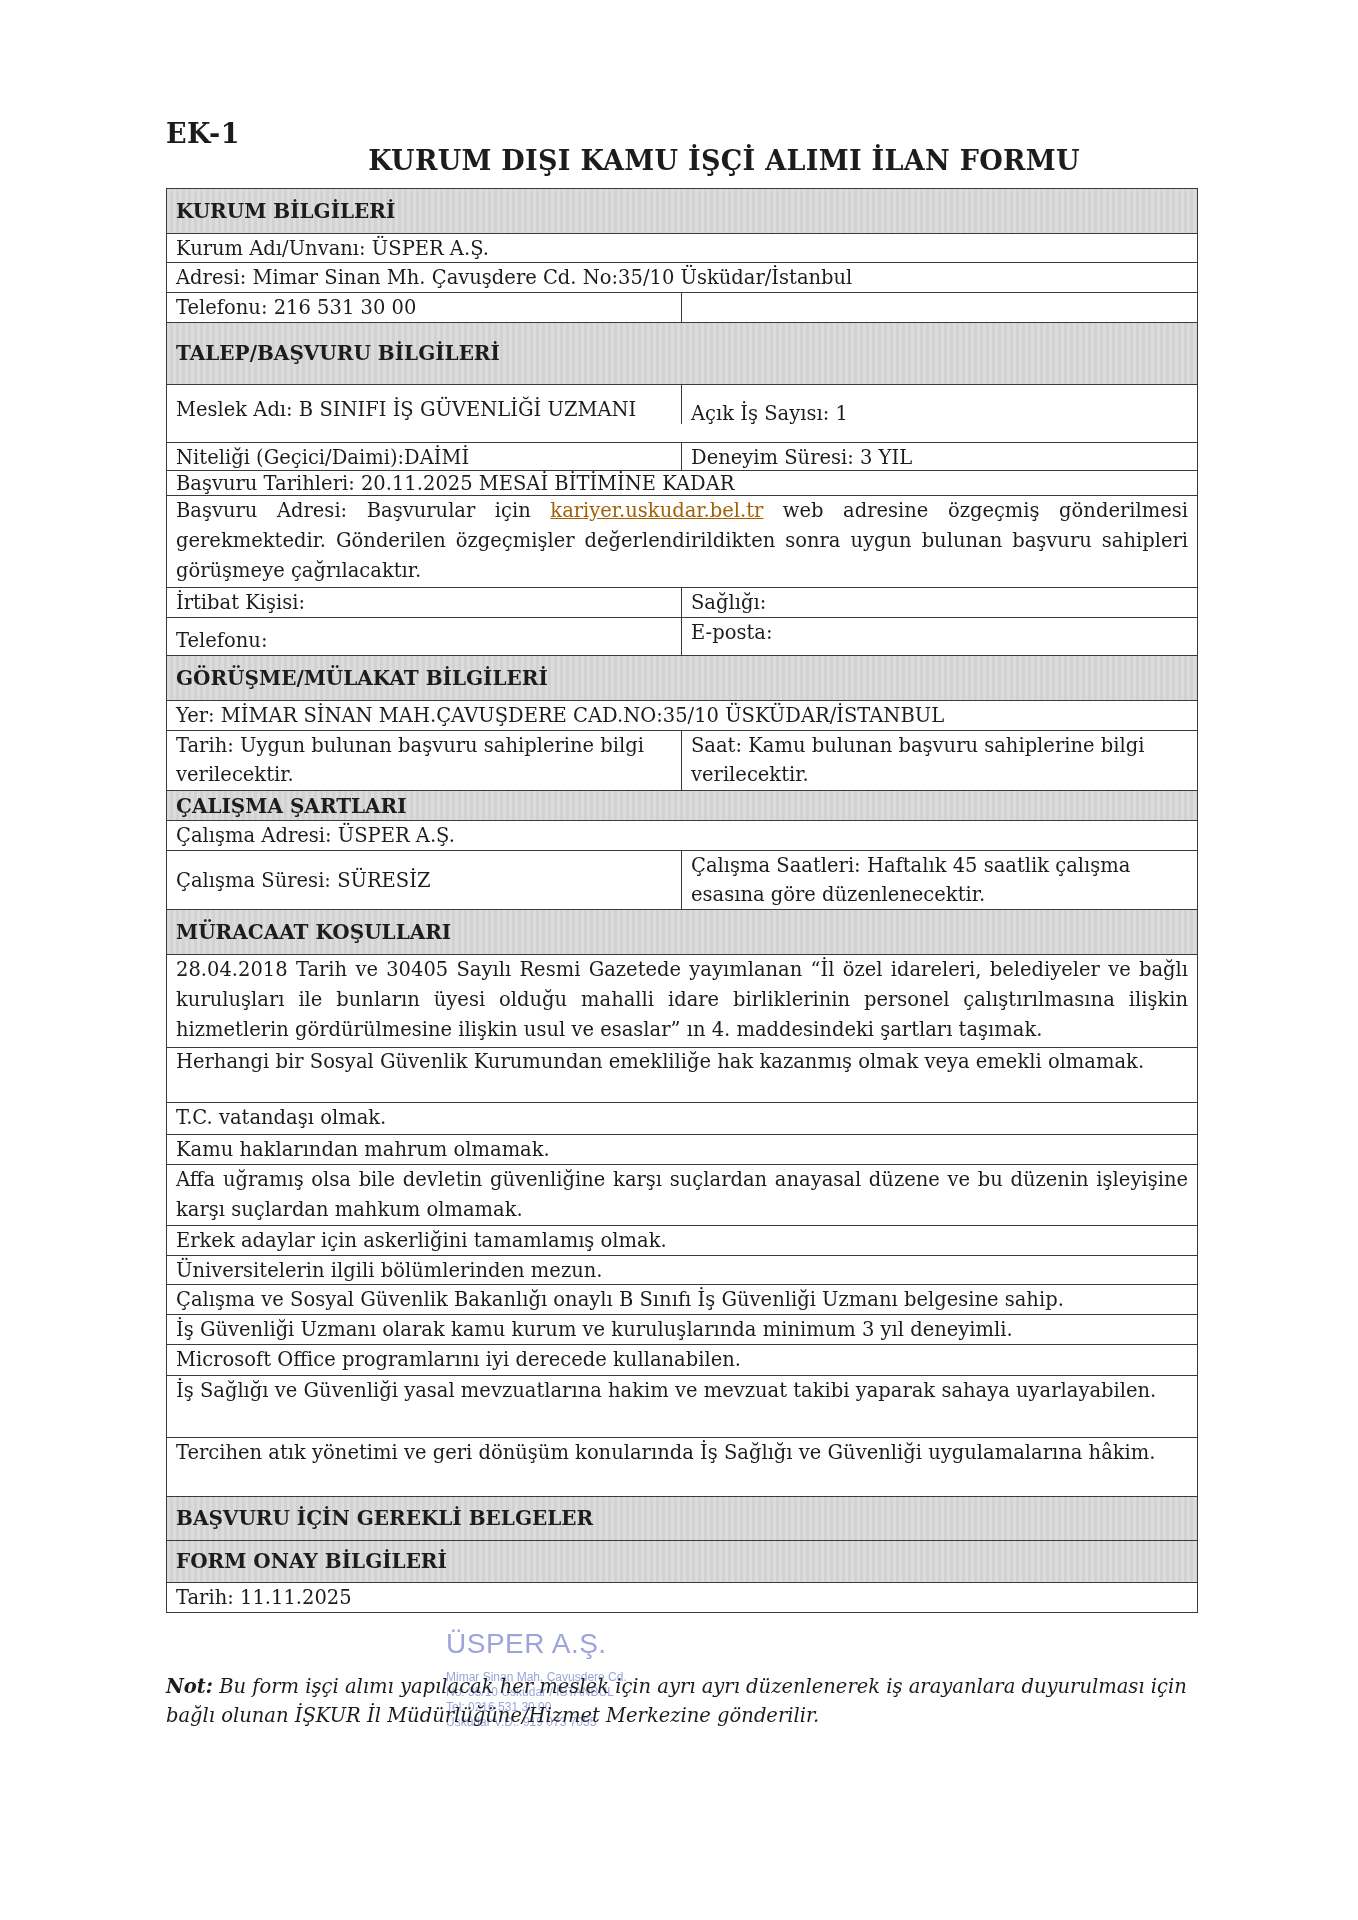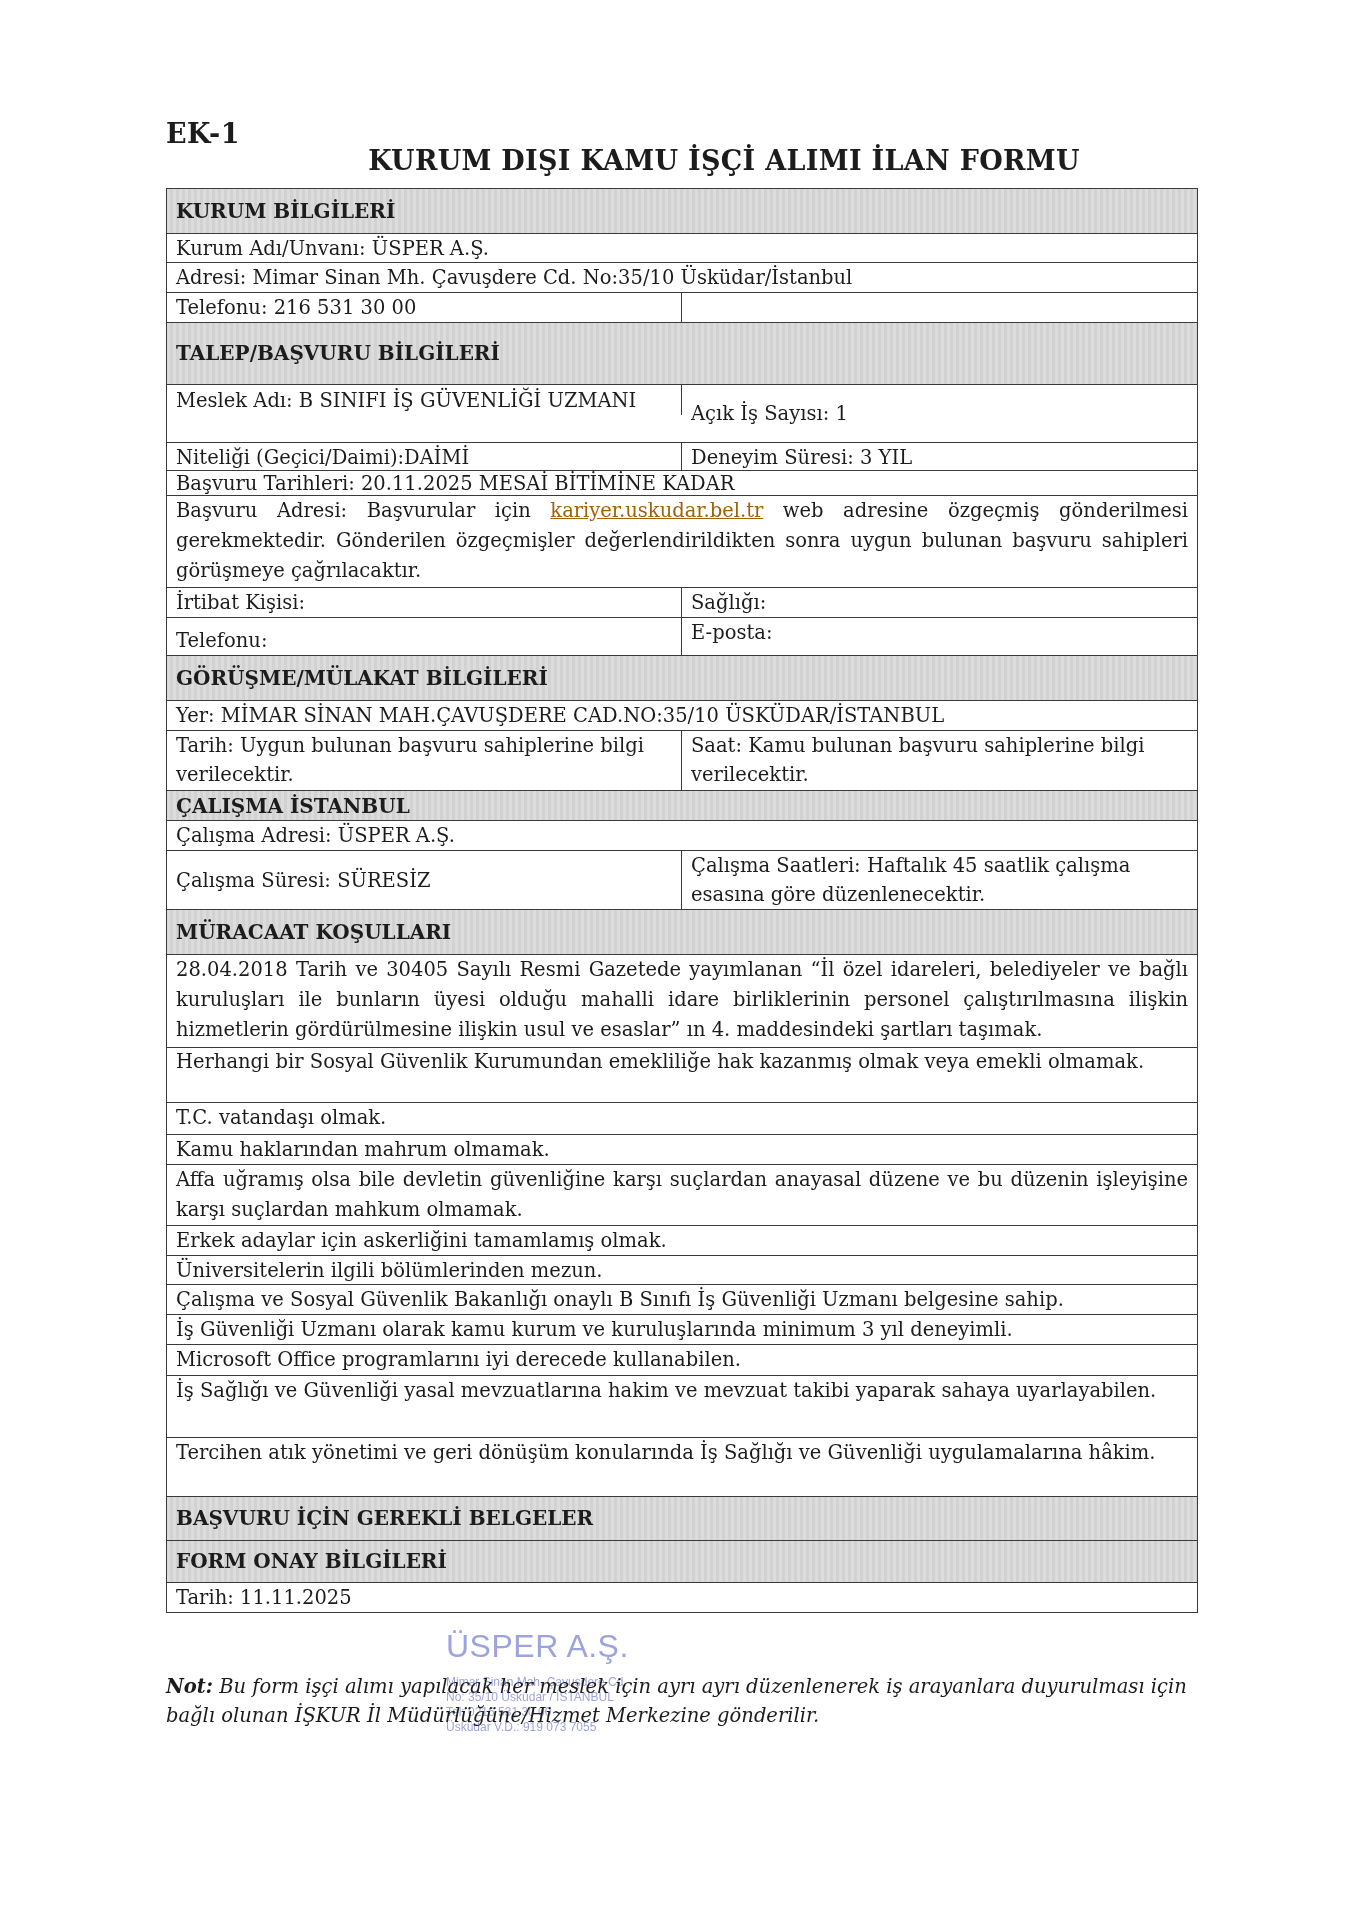--- a/index.html
+++ b/index.html
@@ -41,21 +41,21 @@
   .link { color: #a16207; text-decoration: underline; }
   .note {
     position: absolute; left: 166px; top: 1672px; width: 1040px;
     font-size: 19.5px; line-height: 29px; font-style: italic;
   }
   .note b { font-weight: bold; }
   .stamp {
     position: absolute; left: 446px; top: 1628px; color: #8c93d6;
     font-family: "Liberation Sans", "DejaVu Sans", sans-serif; opacity: 0.85;
   }
-  .stamp .big { font-size: 32px; letter-spacing: 0.5px; }
+  .stamp .big { font-size: 28px; letter-spacing: 0.5px; }
   .stamp .small { font-size: 12px; line-height: 15px; margin-left: 0; }
 </style>
 </head>
 <body>
 
 <div class="ek">EK-1</div>
 <div class="title">KURUM DIŞI KAMU İŞÇİ ALIMI İLAN FORMU</div>
 
 <div class="form">
 
@@ -70,21 +70,21 @@
   </div>
   <div class="row" style="height:30px">
     <div class="cell left">Telefonu: 216 531 30 00</div>
     <div class="cell right"></div>
   </div>
 
   <div class="row hdr" style="height:62px">
     <div class="cell full">TALEP/BAŞVURU BİLGİLERİ</div>
   </div>
   <div class="row" style="height:58px">
-    <div class="cell left vt" style="padding-top:1px">Meslek Adı: B SINIFI İŞ GÜVENLİĞİ UZMANI</div>
+    <div class="cell left vt" style="padding-top:10px">Meslek Adı: B SINIFI İŞ GÜVENLİĞİ UZMANI</div>
     <div class="cell right vc">Açık İş Sayısı: 1</div>
   </div>
   <div class="row" style="height:28px">
     <div class="cell left">Niteliği (Geçici/Daimi):DAİMİ</div>
     <div class="cell right">Deneyim Süresi: 3 YIL</div>
   </div>
   <div class="row" style="height:25px; line-height:25px">
     <div class="cell full">Başvuru Tarihleri: 20.11.2025 MESAİ BİTİMİNE KADAR</div>
   </div>
   <div class="row" style="height:92px; line-height:30px">
@@ -104,21 +104,21 @@
   </div>
   <div class="row" style="height:30px">
     <div class="cell full">Yer: MİMAR SİNAN MAH.ÇAVUŞDERE CAD.NO:35/10 ÜSKÜDAR/İSTANBUL</div>
   </div>
   <div class="row" style="height:60px">
     <div class="cell left">Tarih: Uygun bulunan başvuru sahiplerine bilgi verilecektir.</div>
     <div class="cell right">Saat: Kamu bulunan başvuru sahiplerine bilgi verilecektir.</div>
   </div>
 
   <div class="row hdr" style="height:30px; line-height:28px">
-    <div class="cell full">ÇALIŞMA İSTANBUL</div>
+    <div class="cell full">ÇALIŞMA ŞARTLARI</div>
   </div>
   <div class="row" style="height:30px">
     <div class="cell full">Çalışma Adresi: ÜSPER A.Ş.</div>
   </div>
   <div class="row" style="height:59px">
     <div class="cell left vc">Çalışma Süresi: SÜRESİZ</div>
     <div class="cell right">Çalışma Saatleri: Haftalık 45 saatlik çalışma esasına göre düzenlenecektir.</div>
   </div>
 
   <div class="row hdr" style="height:45px">

